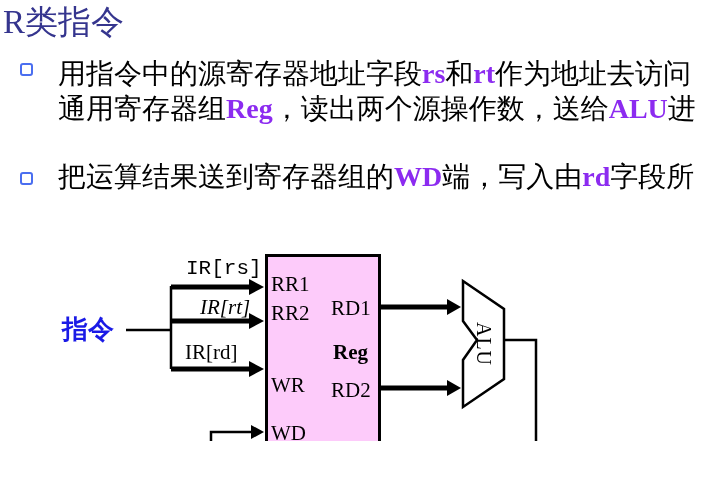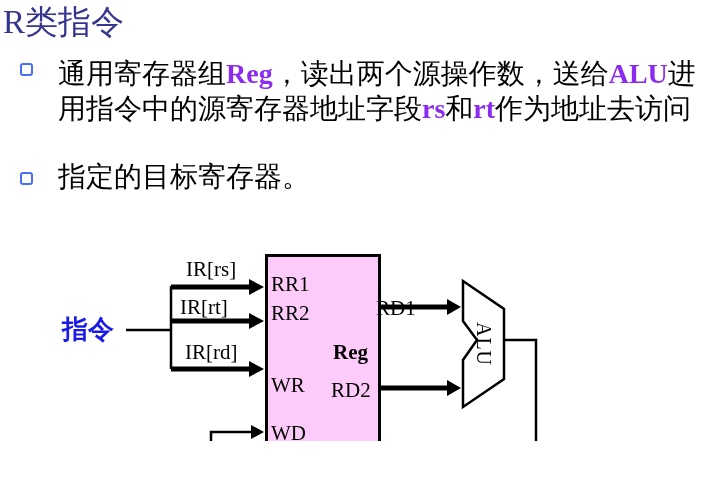--- a/index.html
+++ b/index.html
@@ -32,52 +32,52 @@
     position:absolute;left:265px;top:254px;width:116px;height:197px;
     box-sizing:border-box;background:#FDCBFA;border:3px solid #000;
   }
   .lbl{
     position:absolute;font-size:21px;line-height:26px;color:#000;white-space:nowrap;
   }
   #instruction-label{
     position:absolute;left:62px;top:315px;font-size:26px;line-height:30px;
     font-weight:bold;color:#1A1AE6;white-space:nowrap;
   }
-  #ir-rs-label{left:186px;top:256px;}
-  #ir-rt-label{left:180px;top:294px;}
+  #ir-rs-label{left:186px;top:256px;font-family:Liberation Mono, monospace;}
+  #ir-rt-label{left:200px;top:294px;font-style:italic;}
   #ir-rd-label{left:185px;top:339px;}
   #port-rr1{left:271px;top:271px;}
   #port-rr2{left:271px;top:300px;}
   #port-wr {left:271px;top:372px;}
   #port-wd {left:271px;top:420px;}
-  #port-rd1{left:331px;top:295px;margin-left:45px;}
+  #port-rd1{left:331px;top:295px;}
   #port-rd2{left:331px;top:377px;}
   #reg-title{left:333px;top:339px;font-weight:bold;}
   #alu-label{
     position:absolute;left:462px;top:322px;width:44px;height:44px;
     display:flex;align-items:center;justify-content:center;
     font-size:20px;color:#000;transform:rotate(90deg);letter-spacing:1px;
   }
 </style>
 </head>
 <body>
 
 <div id="page">
 
   <div id="slide-title">R类指令</div>
 
   <div id="bullet1-marker" class="bullet-marker"></div>
   <div id="bullet1-text" class="bullet-text">
+      <div class="tline"><span>用指令中的源寄存器地址字段</span><span class="hl">rs</span><span>和</span><span class="hl">rt</span><span>作为地址去访问</span></div>
       <div class="tline"><span>通用寄存器组</span><span class="hl">Reg</span><span>，读出两个源操作数，送给</span><span class="hl">ALU</span><span>进</span></div>
-      <div class="tline"><span>用指令中的源寄存器地址字段</span><span class="hl">rs</span><span>和</span><span class="hl">rt</span><span>作为地址去访问</span></div>
     </div>
 
   <div id="bullet2-marker" class="bullet-marker"></div>
   <div id="bullet2-text" class="bullet-text">
-      <div class="tline"><span>指定的目标寄存器。</span></div>
+      <div class="tline"><span>把运算结果送到寄存器组的</span><span class="hl">WD</span><span>端，写入由</span><span class="hl">rd</span><span>字段所</span></div>
     </div>
 
   <div>
 
     <div id="register-file-box"></div>
 
     <svg id="diagram-svg" viewBox="0 0 714 495" xmlns="http://www.w3.org/2000/svg">
 
       <line x1="126" y1="330" x2="172" y2="330" stroke="#000" stroke-width="2.5"></line>
       <line x1="171" y1="286" x2="171" y2="369" stroke="#000" stroke-width="2.5"></line>

